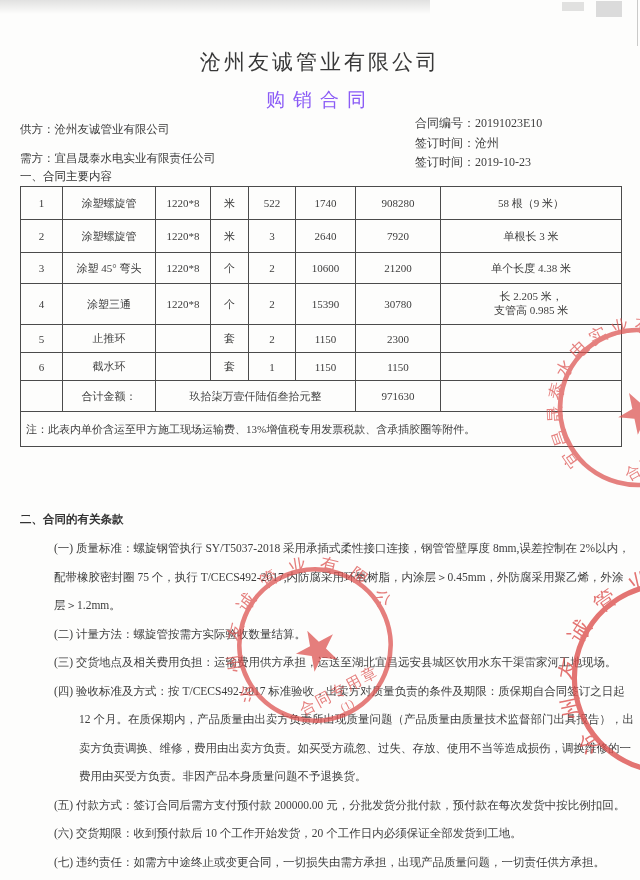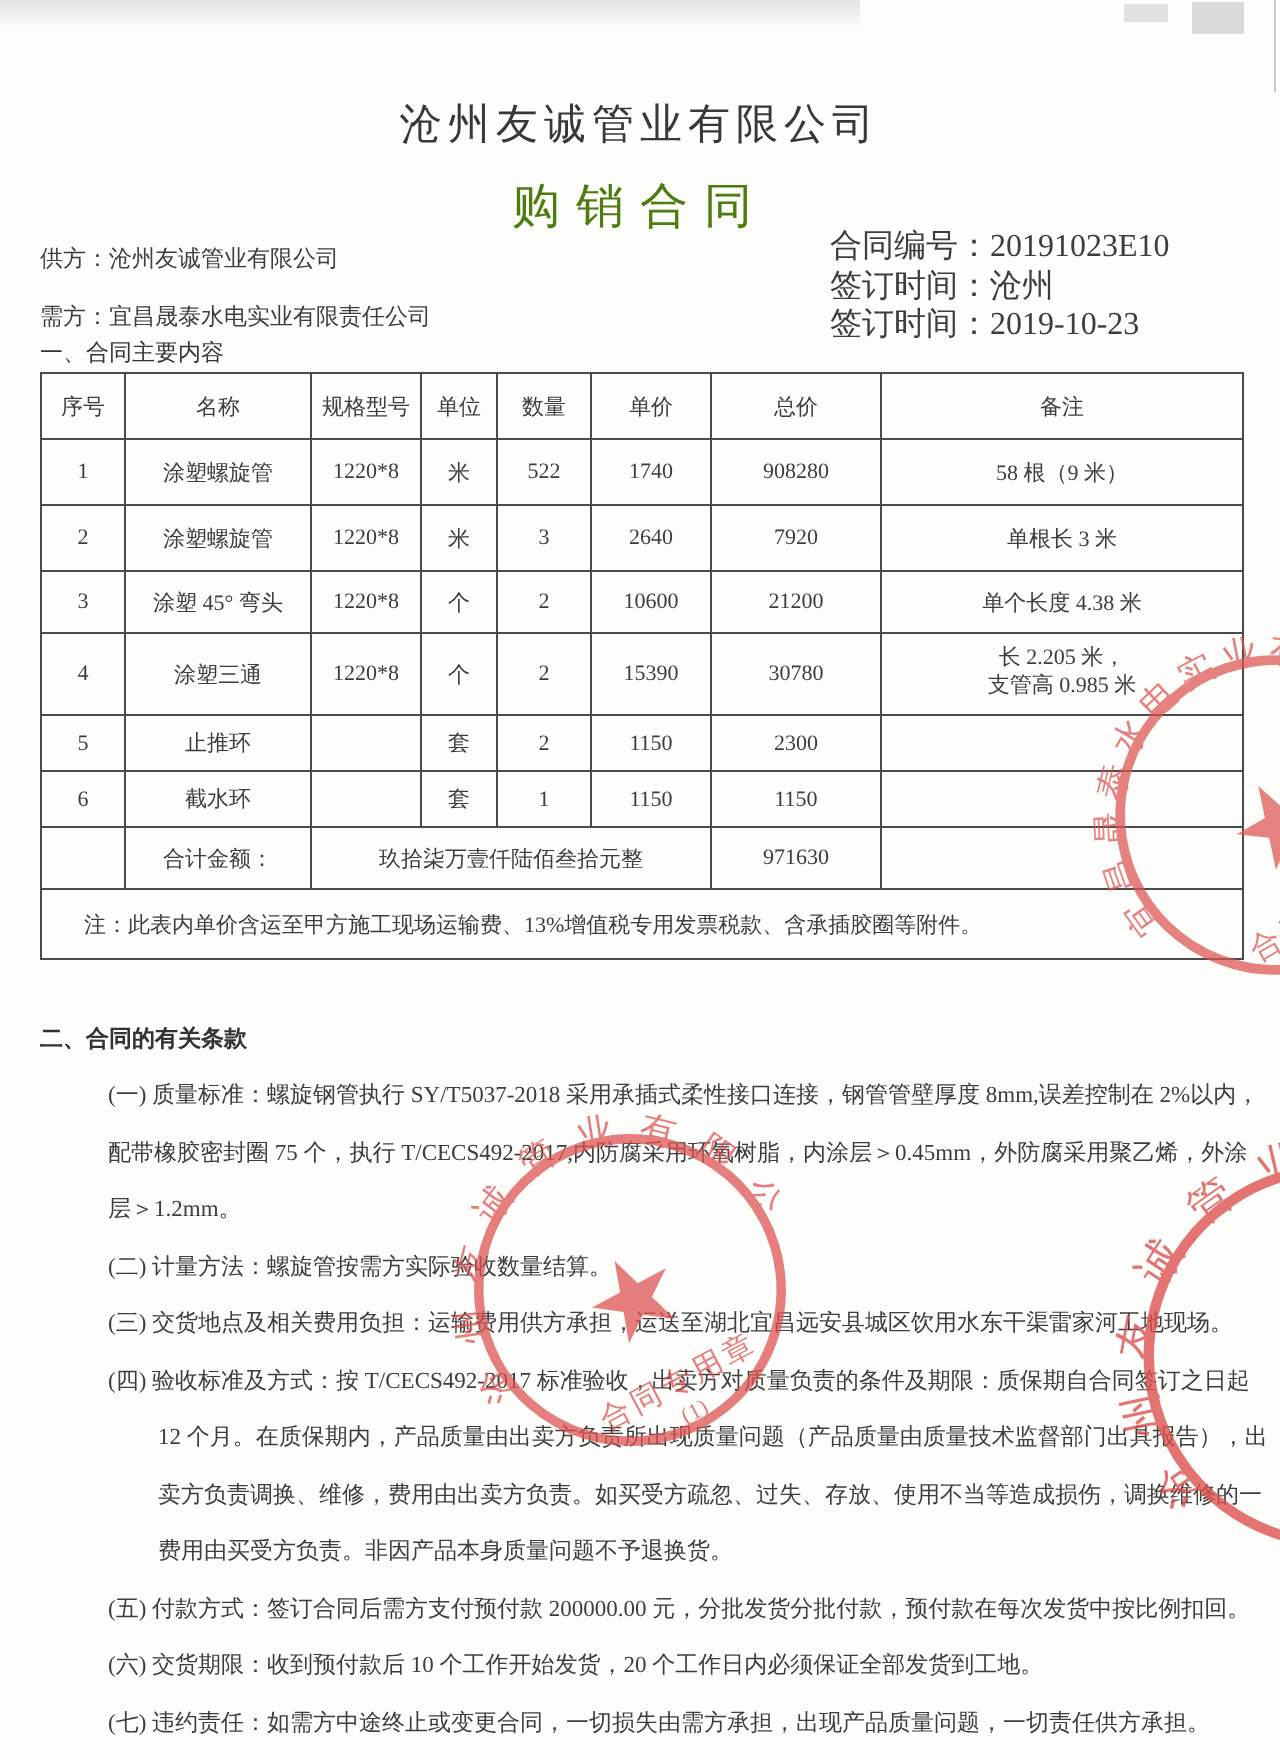--- a/index.html
+++ b/index.html
@@ -12,42 +12,42 @@
   
   .scan-top { position:absolute; top:0; left:0; width:430px; height:14px;
     background:linear-gradient(to bottom, rgba(160,160,160,.30), rgba(160,160,160,0)); }
   .scan-mark-a { position:absolute; top:2px; left:562px; width:22px; height:9px; background:rgba(190,190,190,.45); }
   .scan-mark-b { position:absolute; top:1px; left:596px; width:26px; height:16px; background:rgba(185,185,185,.5); }
   .scan-edge { position:absolute; top:0; left:637px; width:1px; height:46px; background:rgba(140,140,140,.45); }
 
   .company-title { position:absolute; top:48px; left:0; width:640px; text-align:center;
     font-size:21px; letter-spacing:3px; color:#383838; }
   .doc-title { position:absolute; top:87px; left:0; width:640px; text-align:center;
-    font-size:24px; letter-spacing:8px; color:#4d7c0f; }
+    font-size:19px; letter-spacing:8px; color:#8b5cf6; }
 
   .party { position:absolute; left:20px; font-size:11.5px; white-space:nowrap; }
   .party.supplier { top:122px; }
   .party.buyer { top:151px; }
-  .meta { position:absolute; left:415px; top:114px; font-size:16px; line-height:19.5px; white-space:nowrap; }
+  .meta { position:absolute; left:415px; top:114px; font-size:12px; line-height:19.5px; white-space:nowrap; }
   .section-title { position:absolute; left:20px; font-size:11.5px; font-weight:bold; color:#333; white-space:nowrap;font-family:Liberation Serif, serif; }
   .section-one { top:169px; font-weight:normal; }
   .section-two { top:512px;text-align:right; }
 
   table.items { position:absolute; left:20px; top:186px; width:601px;
     border-collapse:collapse; table-layout:fixed; font-size:11px; color:#3d3d3d; }
   table.items th, table.items td { border:1px solid #4b4b4b; text-align:center; padding:2px 3px;
     font-weight:normal; overflow:hidden; }
   table.items { border:1.5px solid #4b4b4b; }
   tr.hdr  { height:33px; }
   tr.r-std { height:33px; }
   tr.r-med { height:31px; }
   tr.r-tall { height:41px; }
   tr.r-short { height:28px; }
   tr.r-total { height:31px;font-family:Liberation Serif, serif; }
-  tr.r-note td { height:30px; text-align:left; padding-left:21px; font-size:11px; }
+  tr.r-note td { height:30px; text-align:left; padding-left:5px; font-size:11px; }
   .remark2 { line-height:1.25; }
 
   .attachment-line { position:absolute; left:20px; top:487px; font-size:11.5px; white-space:nowrap; }
 
   .terms { position:absolute; left:20px; top:534px; width:610px; font-size:11.5px; }
   .term-line { height:28.5px; line-height:28.5px; white-space:nowrap; overflow:visible;margin-left:34px; }
   .term-line.indent { padding-left:25px; }
 
   .stamp { position:absolute; pointer-events:none; }
   .stamp-a { left:530px; top:300px; opacity:.72; }
@@ -88,30 +88,20 @@
       <col style="width:42px">
         <col style="width:93px">
         <col style="width:55px">
         <col style="width:38px">
       <col style="width:47px">
         <col style="width:60px">
         <col style="width:85px">
         <col style="width:181px">
     </colgroup>
     <tbody>
-        <tr class="hdr">
-      <th>序号</th>
-      <th>名称</th>
-      <th>规格型号</th>
-      <th>单位</th>
-      <th>数量</th>
-      <th>单价</th>
-      <th>总价</th>
-      <th>备注</th>
-    </tr>
     <tr class="r-std">
       <td>1</td>
       <td>涂塑螺旋管</td>
       <td>1220*8</td>
       <td>米</td>
       <td>522</td>
       <td>1740</td>
       <td>908280</td>
       <td>58 根（9 米）</td>
     </tr>

